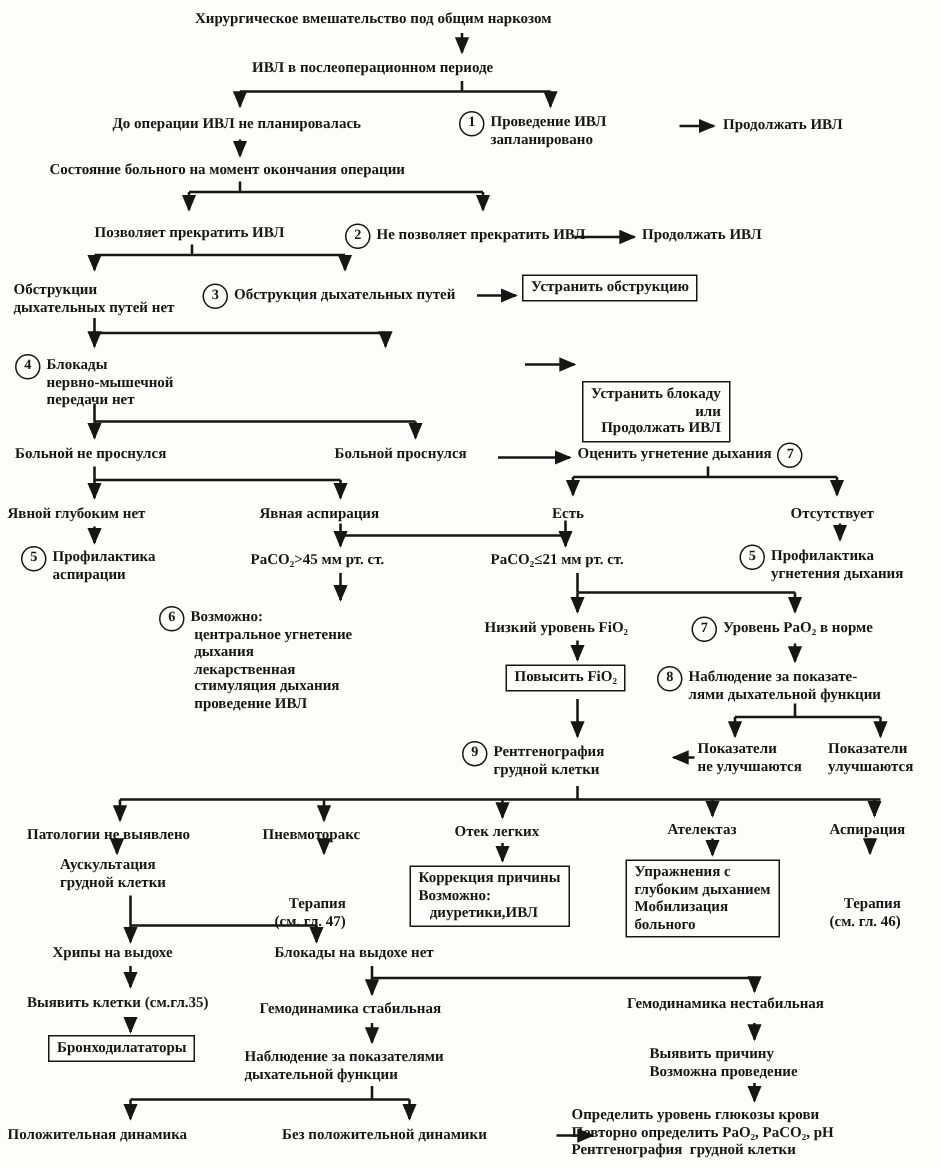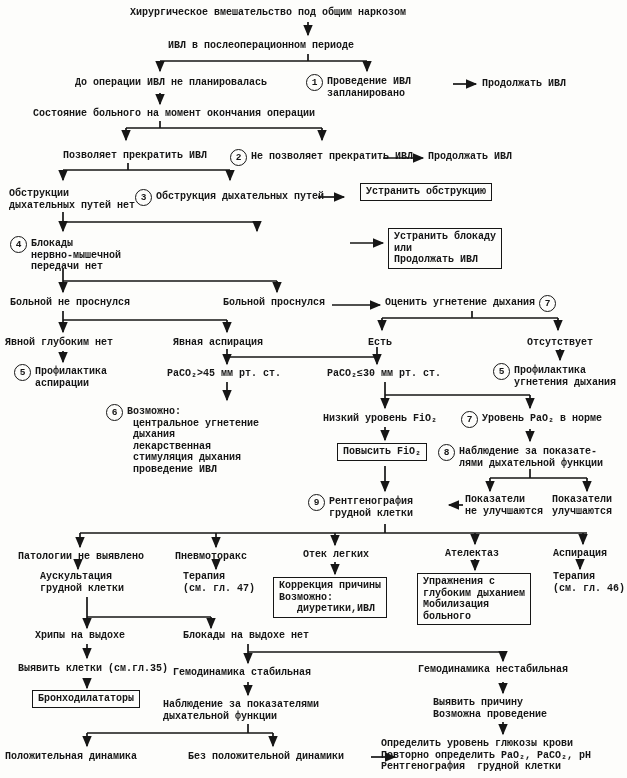--- a/index.html
+++ b/index.html
@@ -1,35 +1,35 @@
 <!DOCTYPE html>
 <html><head>
 <meta charset="utf-8">
 <style>
   html,body{margin:0;padding:0;background:#ffffff;}
   .canvas{
     position:relative;width:627px;height:778px;background:#fdfdfb;overflow:hidden;
-    font-family:Liberation Mono, monospace;
+    font-family:Liberation Serif, serif;
     color:#161616;
   }
   .wires{position:absolute;left:0;top:0;width:627px;height:778px;}
   .n{
     position:absolute;font-size:10px;font-weight:700;line-height:11.5px;
     white-space:pre;letter-spacing:0px;
   }
   .row{display:flex;align-items:flex-start;gap:4px;}
   .c{
     flex:0 0 auto;width:15px;height:15px;border:1.7px solid #161616;border-radius:50%;
     display:flex;align-items:center;justify-content:center;
     font-size:9.5px;font-weight:700;line-height:1;margin-top:-2px;background:#fdfdfb;
   }
   .box{
     border:1.8px solid #161616;background:#fdfdfb;padding:2px 5px;
   }
-  .ctr{text-align:left;}
+  .ctr{text-align:right;margin-top:26px;}
 </style>
 </head>
 <body>
 
 <div class="canvas">
 
   <svg class="wires" viewBox="0 0 627 778">
     <defs>
       <marker id="ah" viewBox="0 0 10 10" refX="8.5" refY="5" markerWidth="7" markerHeight="7" orient="auto">
         <path d="M0,1 L9.5,5 L0,9 z" fill="#161616"></path>
@@ -133,21 +133,21 @@
   </div>
   <div class="n" style="left:428px;top:151px">Продолжать ИВЛ</div>
 
   <div class="n" style="left:9px;top:188px">Обструкции
 дыхательных путей нет</div>
 
   <div class="n row" style="left:135px;top:191px">
     <span class="c">3</span>
     <span>Обструкция дыхательных путей</span>
   </div>
-  <div class="n box" style="left:360px;top:183px">Устранить обструкцию</div>
+  <div class="n box" style="left:348px;top:183px">Устранить обструкцию</div>
 
   <div class="n row" style="left:10px;top:238px">
     <span class="c">4</span>
     <span>Блокады
 нервно-мышечной
 передачи нет</span>
   </div>
   <div class="n box ctr" style="left:388px;top:228px">Устранить блокаду
 или
 Продолжать ИВЛ</div>
@@ -170,21 +170,21 @@
     <span>Профилактика
 аспирации</span>
   </div>
   <div class="n row" style="left:493px;top:365px">
     <span class="c">5</span>
     <span>Профилактика
 угнетения дыхания</span>
   </div>
 
   <div class="n" style="left:167px;top:368px">PaCO₂&gt;45 мм рт. ст.</div>
-  <div class="n" style="left:327px;top:368px">PaCO₂≤30 мм рт. ст.</div>
+  <div class="n" style="left:327px;top:368px">PaCO₂≤21 мм рт. ст.</div>
 
   <div class="n row" style="left:106px;top:406px">
     <span class="c">6</span>
     <span>Возможно:
  центральное угнетение
  дыхания
  лекарственная
  стимуляция дыхания
  проведение ИВЛ</span>
   </div>

